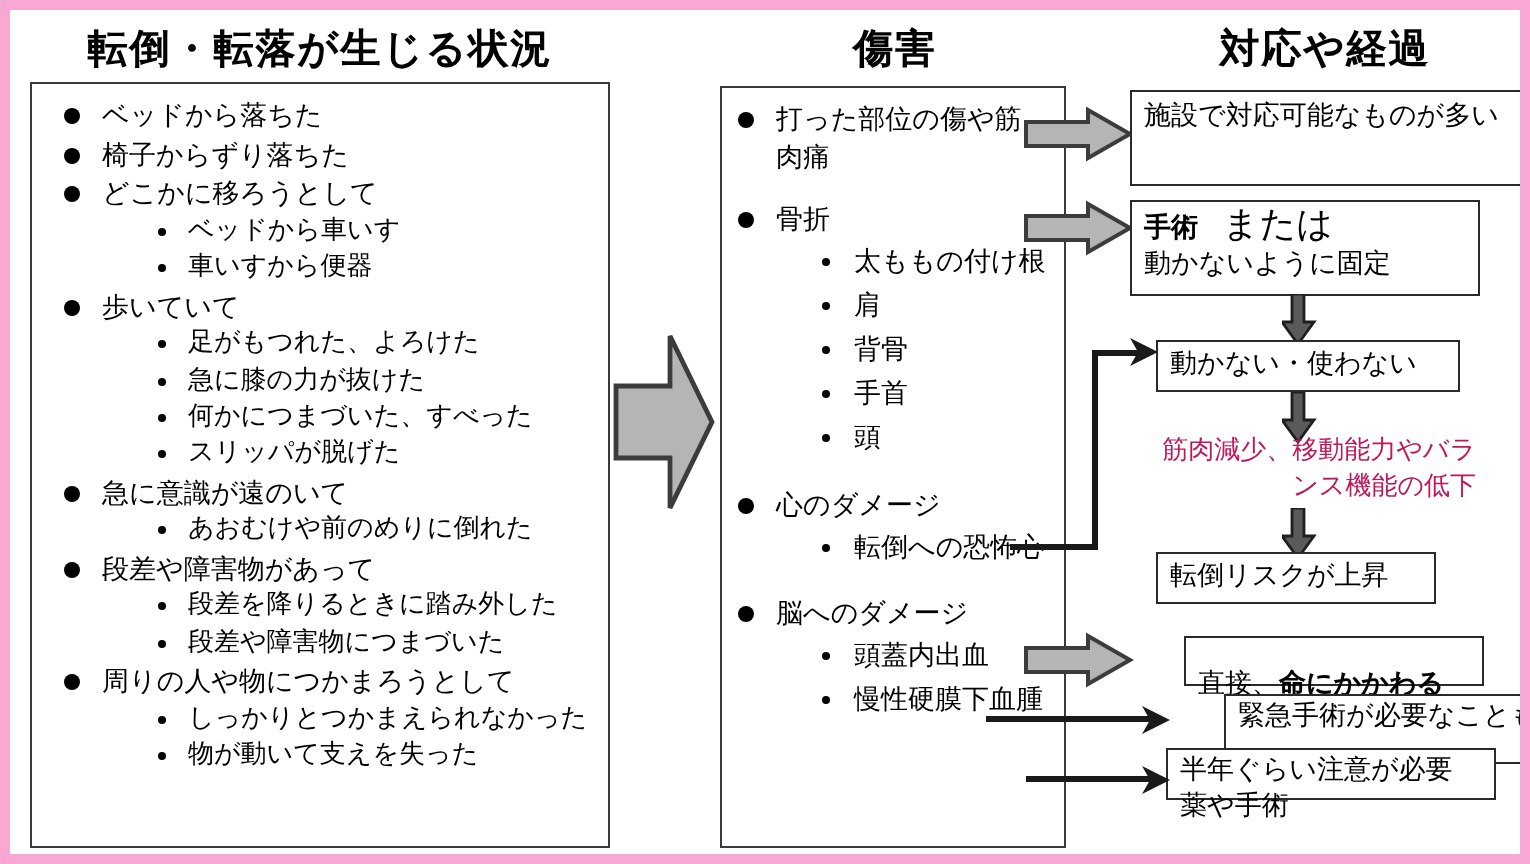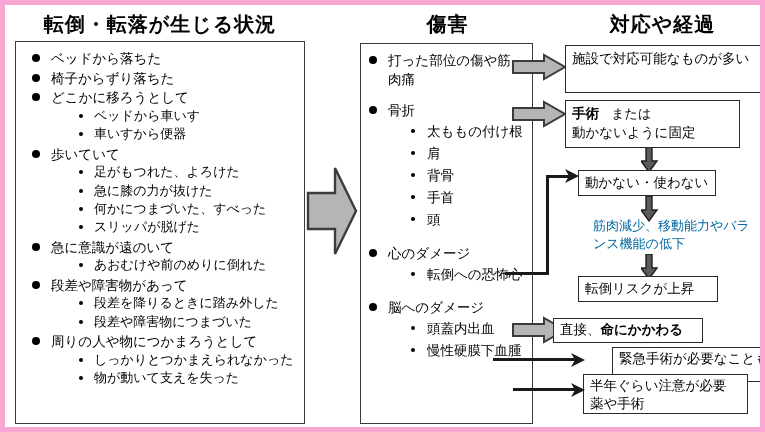--- a/index.html
+++ b/index.html
@@ -104,26 +104,25 @@
     background: #fff;
     font-size: 13.5px;
     line-height: 18px;
     color: #000;
     padding: 3px 5px 2px 6px;
   }
   .rtext {
     position: absolute;
     font-size: 13px;
     line-height: 18px;
-    color: #0369a1;
-    text-align: left;
-    margin-left: 20px;
+    color: #be185d;
+    text-align: right;
   }
   b.strong { font-weight: bold; }
-  .small-or { font-size: 13px; }
+  .small-or { font-size: 18px; }
 
   
   #big-arrow {
     position: absolute;
     left: 301px;
     top: 160px;
     width: 52px;
     height: 92px;
   }
   
@@ -235,21 +234,21 @@
       <b class="strong">手術</b>
       <span class="small-or" style="margin-left:8px;">または</span>
     </div>
     <div>動かないように固定</div>
   </div>
 
   <svg style="position:absolute; left:636px; top:142px; width:18px; height:26px;" viewBox="0 0 18 26">
     <polygon points="5,0 11,0 11,14 16,14 8,25 0,14 5,14" fill="#5a5a5a" stroke="#1f1f1f" stroke-width="1.4"></polygon>
   </svg>
 
-  <div class="rbox" style="left:573px; top:165px; width:138px; height:26px; padding-top:2px;">
+  <div class="rbox" style="left:573px; top:165px; width:152px; height:26px; padding-top:2px;font-family:Liberation Serif, serif;">
     <span>動かない・使わない</span>
   </div>
 
   <svg style="position:absolute; left:636px; top:191px; width:18px; height:26px;" viewBox="0 0 18 26">
     <polygon points="5,0 11,0 11,14 16,14 8,25 0,14 5,14" fill="#5a5a5a" stroke="#1f1f1f" stroke-width="1.4"></polygon>
   </svg>
 
   <div class="rtext" style="left:568px; top:212px; width:165px;">
     <span>筋肉減少、移動能力やバランス機能の低下</span>
   </div>
@@ -262,33 +261,33 @@
     <span>転倒リスクが上昇</span>
   </div>
 
   <div class="line hline" style="left:500px; top:267px; width:44px;"></div>
   <div class="line vline" style="left:541px; top:170px; height:99px;"></div>
   <div class="line hline" style="left:541px; top:170px; width:26px;"></div>
   <svg style="position:absolute; left:560px; top:163px; width:16px; height:16px;" viewBox="0 0 16 16">
     <polygon points="0,1 14,8 0,15 4,8" fill="#1a1a1a"></polygon>
   </svg>
 
-  <div class="rbox" style="left:548px; top:313px; width:150px; height:25px; padding-top:1px;">
+  <div class="rbox" style="left:587px; top:313px; width:150px; height:25px; padding-top:14px;">
     <span>直接、</span><b class="strong">命にかかわる</b>
   </div>
 
   <div class="rbox" style="left:607px; top:342px; width:172px; height:35px; padding-top:1px;">
     <span>緊急手術が必要なことも</span>
   </div>
   <div class="line hline" style="left:488px; top:353px; width:84px;"></div>
   <svg style="position:absolute; left:566px; top:347px; width:16px; height:16px;" viewBox="0 0 16 16">
     <polygon points="0,1 14,8 0,15 4,8" fill="#1a1a1a"></polygon>
   </svg>
 
-  <div class="rbox" style="left:578px; top:369px; width:165px; height:40px; padding-top:1px;">
+  <div class="rbox" style="left:578px; top:369px; width:165px; height:26px; padding-top:1px;">
     <div>半年ぐらい注意が必要</div>
     <div>薬や手術</div>
   </div>
   <div class="line hline" style="left:508px; top:383px; width:64px;"></div>
   <svg style="position:absolute; left:566px; top:377px; width:16px; height:16px;" viewBox="0 0 16 16">
     <polygon points="0,1 14,8 0,15 4,8" fill="#1a1a1a"></polygon>
   </svg>
 
 </div>
 

